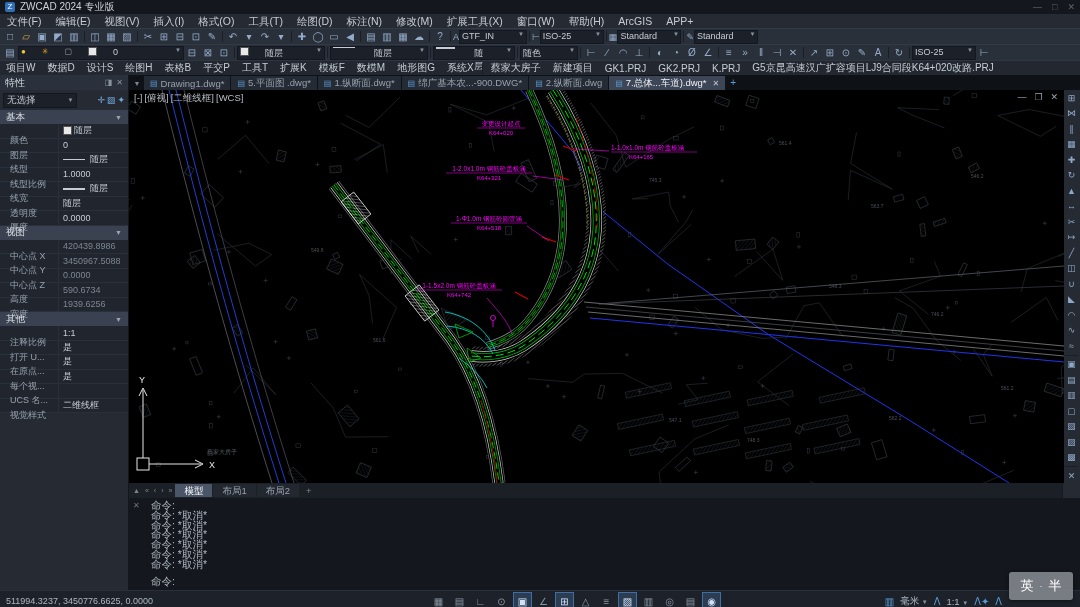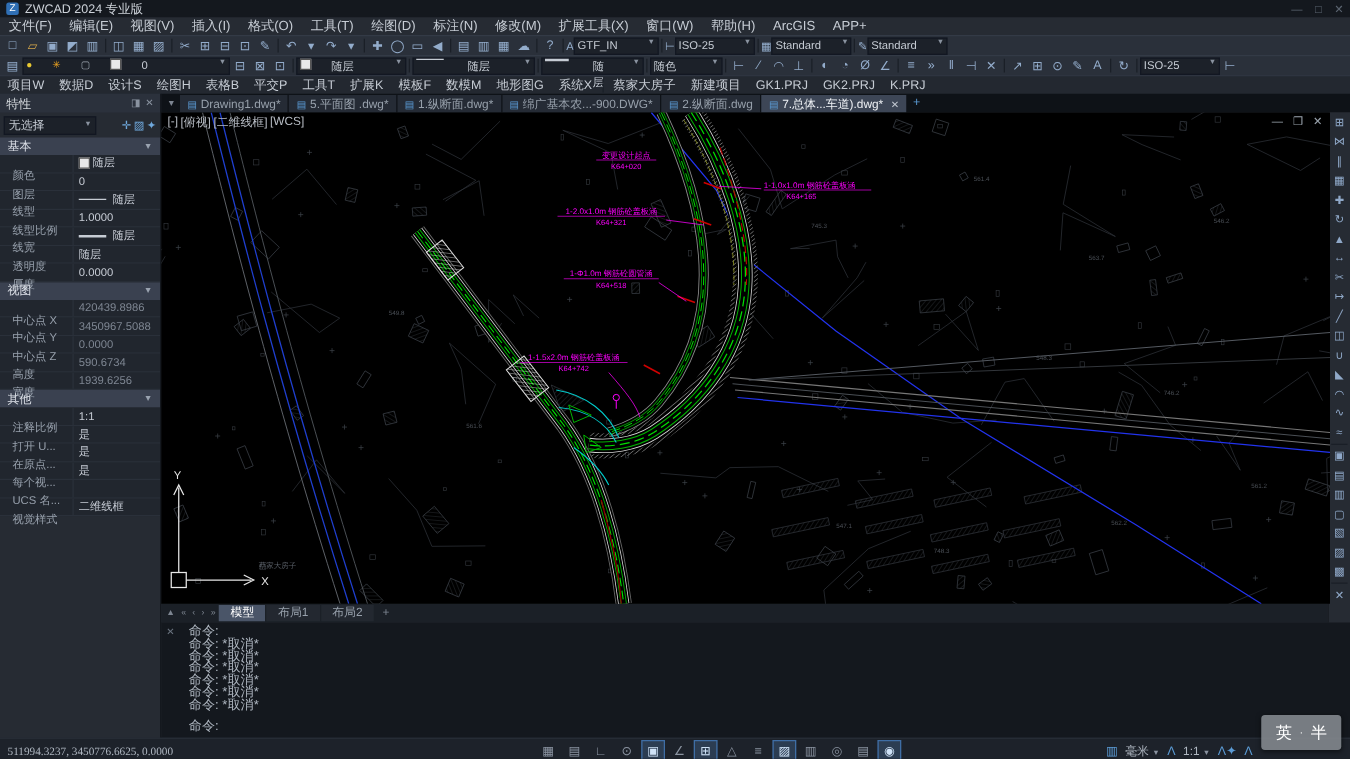--- a/index.html
+++ b/index.html
@@ -60,21 +60,21 @@
   .layout-tabs{height:15px;background:#1b2027;display:flex;align-items:center;font-size:9.5px;gap:1px;padding-left:2px;}
   .lt-nav{color:#7d8591;font-size:7px;padding:0 2px;}
   .ltab{padding:0 9px;height:13px;line-height:13px;background:#232830;color:#97a0ab;}
   .ltab.active{background:#4a5568;color:#fff;}
   .lt-plus{color:#7d8591;padding:0 6px;}
   .command{flex:1;background:#14181e;position:relative;font-size:10.5px;color:#aeb6c0;padding:3px 4px 2px 22px;overflow:hidden;}
   .cmd-close{position:absolute;left:4px;top:3px;color:#6b7480;font-size:8px;}
   .cmd-line{height:9.8px;line-height:9.8px;white-space:pre;}
   .cmd-prompt{position:absolute;left:22px;bottom:3px;height:11px;line-height:11px;}
   .statusbar{height:20px;background:#1d222a;border-top:1px solid #2a303a;display:flex;align-items:center;font-size:9.5px;}
-  .coords{width:218px;padding-left:6px;font-family:Liberation Serif, serif;font-size:9px;color:#aeb6c0;flex:0 0 auto;}
+  .coords{width:218px;padding-left:6px;font-family:Liberation Sans, sans-serif;font-size:9px;color:#aeb6c0;flex:0 0 auto;}
   .st-icons{display:flex;gap:2px;margin-left:205px;}
   .stbtn{width:17px;height:16px;display:flex;align-items:center;justify-content:center;color:#8a93a0;font-size:10px;border:1px solid transparent;}
   .stbtn.active{color:#cfe2f7;background:#2c3d52;border:1px solid #3f6ea5;}
   .st-right{margin-left:auto;display:flex;align-items:center;gap:6px;margin-right:78px;color:#aeb6c0;}
   .st-right .blue{color:#5b9bd5;font-size:10px;}
   .st-right .arr{font-size:6px;color:#8a93a0;}
   .ime-overlay{position:absolute;right:7px;top:572px;width:64px;height:28px;background:rgba(128,133,139,0.92);
                border-radius:3px;display:flex;align-items:center;justify-content:center;gap:6px;color:#fff;
                font-size:13px;z-index:20;box-shadow:0 1px 4px rgba(0,0,0,.5);}
   .ime-overlay .dot{font-size:9px;opacity:.85;}
@@ -259,20 +259,21 @@
     <span class="pb-item">模板F</span>
     <span class="pb-item">数模M</span>
     <span class="pb-item">地形图G</span>
     <span class="pb-item">系统X</span>
     <span class="sep"></span>
     <span class="pb-item">蔡家大房子</span>
     <span class="pb-item">新建项目</span>
     <span class="pb-item">GK1.PRJ</span>
     <span class="pb-item">GK2.PRJ</span>
     <span class="pb-item">K.PRJ</span>
+    <span class="pb-item">G5京昆高速汉广扩容项目LJ9合同段K64+020改路.PRJ</span>
   </div>
 
 <div class="main">
 
   <div class="left-panel">
     <div class="panel-header">
       <span>特性</span>
       <span class="ph-icons">
         <span>◨</span>
         <span>✕</span>

